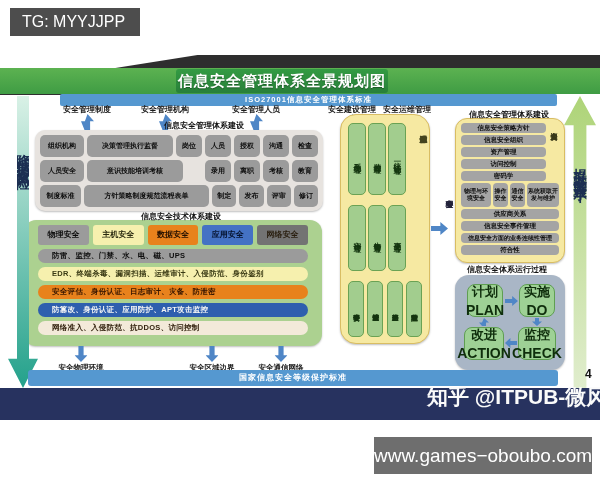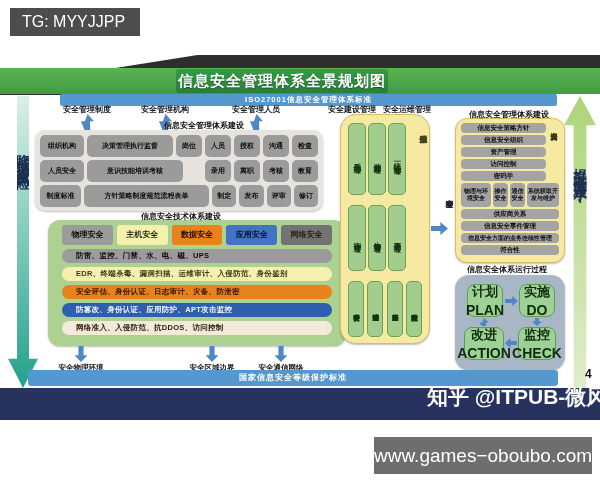--- a/index.html
+++ b/index.html
@@ -57,21 +57,21 @@
   
   .mgmt-panel{position:absolute;left:35px;top:130px;width:288px;height:81px;background:#e7e3df;
               border-radius:10px;box-sizing:border-box;padding:5px;box-shadow:0 1px 2px rgba(0,0,0,.25);}
   .mrow{display:flex;gap:3px;margin-bottom:3px;}
   .mcell{background:#9b9b9b;border-radius:5px;height:22px;line-height:22px;text-align:center;
          font-size:7px;font-weight:bold;color:#0d0d0d;box-sizing:border-box;}
   .w44{width:44px;} .w26{width:26px;} .w86{width:86px;} .w96{width:96px;} .w134{width:134px;}
   .mlauto{margin-left:auto;}
 
   
-  .tech-panel{position:absolute;left:48px;top:220px;width:298px;height:126px;background:#acd190;
+  .tech-panel{position:absolute;left:24px;top:220px;width:298px;height:126px;background:#acd190;
               border-radius:12px;box-sizing:border-box;padding:5px 14px;box-shadow:0 1px 2px rgba(0,0,0,.25);}
   .thead{display:flex;gap:4px;}
   .thead div{flex:1;height:20px;line-height:20px;text-align:center;font-size:8px;font-weight:bold;border-radius:3px;}
   .h-phy{background:#9b9b9b;color:#0d0d0d;}
   .h-host{background:#f6f0ae;color:#2a2a10;}
   .h-data{background:#e8821c;color:#241000;}
   .h-app{background:#4472c4;color:#061430;}
   .h-net{background:#737373;color:#2a1f10;}
   .trow{height:14px;line-height:14px;border-radius:7px;margin-top:4px;padding-left:14px;
         font-size:7.5px;font-weight:bold;letter-spacing:.3px;}

